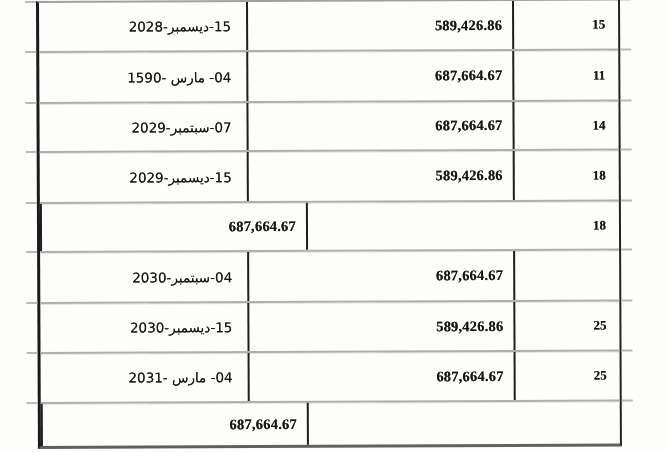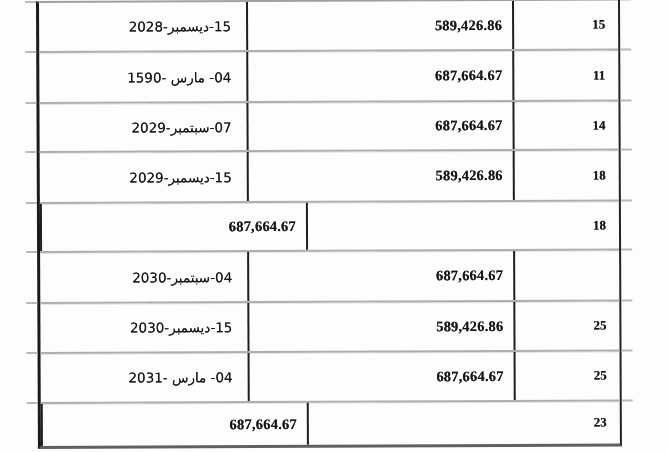--- a/index.html
+++ b/index.html
@@ -145,17 +145,16 @@
     </div>
 
     <div class="row" style="height:50px">
       <div class="cell cell-date">04- مارس -2031</div>
       <div class="cell cell-amount">687,664.67</div>
       <div class="cell cell-number">25</div>
     </div>
 
     <div class="row" style="height:42px">
       <div class="cell cell-amount">687,664.67</div>
-      <div class="cell cell-number">23</div>
     </div>
 
   </div>
 </div>
 
 </body></html>

